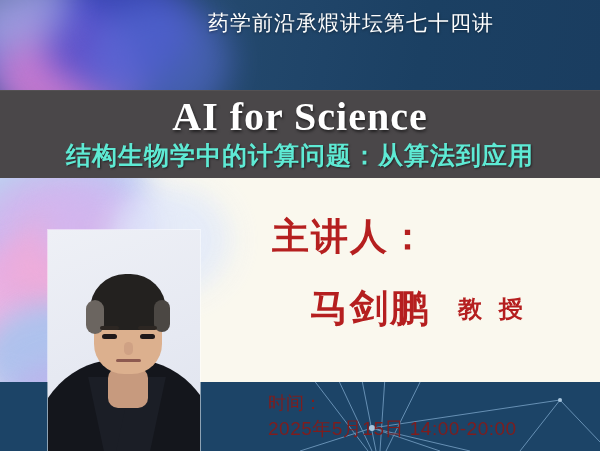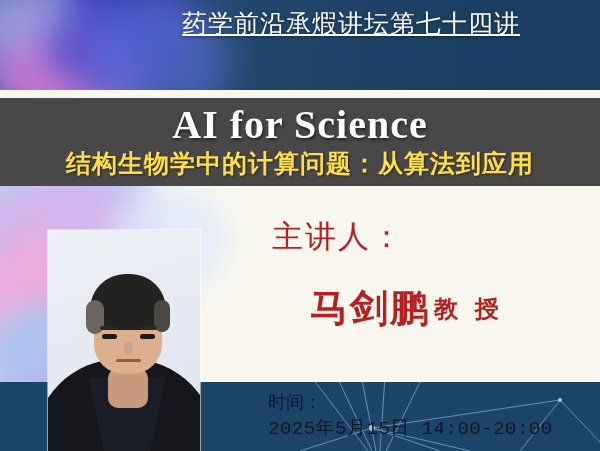--- a/index.html
+++ b/index.html
@@ -24,51 +24,51 @@
   }
   .header .wcs{position:absolute;left:-30px;top:-40px;width:300px;height:170px;}
   .header .wcs i{position:absolute;border-radius:48%;filter:blur(16px);}
 
   .hdr-lines{
     position:absolute;right:14px;top:2px;width:470px;
     text-align:center;color:#fff;
     font-family:"Liberation Sans","DejaVu Sans",sans-serif;
   }
   .hdr-line{
-    font-size:25px;line-height:42px;letter-spacing:1px;font-weight:400;
-    text-shadow:0 1px 3px rgba(0,0,0,.45);white-space:nowrap;text-decoration:underline;
+    font-size:21px;line-height:42px;letter-spacing:1px;font-weight:400;
+    text-shadow:0 1px 3px rgba(0,0,0,.45);white-space:nowrap;
   }
 
   
   .title-band{
-    position:absolute;left:0;top:98px;width:600px;height:88px;
+    position:absolute;left:0;top:90px;width:600px;height:88px;
     background:#4a4749;
     box-shadow:inset 0 1px 0 rgba(255,255,255,.06);
   }
   .title-en{
     position:absolute;left:0;right:0;top:2px;text-align:center;
     font-family:"Liberation Serif","DejaVu Serif",serif;
     font-weight:700;font-size:40px;line-height:50px;color:#ffffff;
     text-shadow:1px 2px 3px rgba(0,0,0,.55);letter-spacing:1px;
   }
   .title-cn{
     position:absolute;left:0;right:0;top:50px;text-align:center;
     font-family:"Liberation Serif","DejaVu Serif",serif;
-    font-weight:700;font-size:25px;line-height:32px;color:#fde047;
+    font-weight:700;font-size:25px;line-height:32px;color:#5eead4;
     letter-spacing:1px;text-shadow:1px 1px 2px rgba(0,0,0,.5);
   }
 
   
   .footer{
     position:absolute;left:0;top:382px;width:600px;height:69px;
     background:#1c4467;overflow:hidden;
   }
   .footer svg{position:absolute;left:0;top:0;}
   .time-wrap{
-    position:absolute;left:268px;top:382px;width:330px;color:#0f172a;font-family:Liberation Mono, monospace;
+    position:absolute;left:268px;top:382px;width:330px;color:#7f1d1d;
   }
   .time-label{font-size:18px;line-height:26px;padding-top:8px;}
   .time-value{font-size:19px;line-height:26px;letter-spacing:.5px;}
 
   
   .photo{
     position:absolute;left:48px;top:230px;width:152px;height:221px;
     background:linear-gradient(160deg,#eef0f6 0%,#e6e9f2 55%,#dfe3ee 100%);
     box-shadow:0 0 0 1px rgba(255,255,255,.5);
     overflow:hidden;
@@ -113,30 +113,30 @@
   .ph-brow-r{left:90px;top:96px;}
   .ph-eye-l,.ph-eye-r{position:absolute;height:5px;width:15px;background:#20191a;border-radius:4px;}
   .ph-eye-l{left:54px;top:104px;}
   .ph-eye-r{left:92px;top:104px;}
   .ph-mouth{position:absolute;left:68px;top:129px;width:25px;height:3px;background:#8d5a50;border-radius:3px;}
   .ph-nose{position:absolute;left:76px;top:112px;width:9px;height:13px;background:#cfa184;border-radius:5px;}
 
   
   .speaker-label{
     position:absolute;left:272px;top:218px;
-    font-size:31px;line-height:38px;color:#b51f1f;font-weight:400;
+    font-size:37px;line-height:38px;color:#b51f1f;font-weight:700;
     letter-spacing:2px;
   }
   .speaker-name{
     position:absolute;left:310px;top:285px;
     font-size:38px;line-height:46px;color:#b51f1f;font-weight:700;
     letter-spacing:2px;
   }
   .speaker-title{
-    font-size:24px;letter-spacing:5px;font-weight:700;margin-left:4px;
+    font-size:24px;letter-spacing:5px;font-weight:700;margin-left:28px;
     vertical-align:4px;
   }
 </style>
 </head>
 <body>
 
 <div id="poster">
 
   <div class="bg-base"></div>
 

